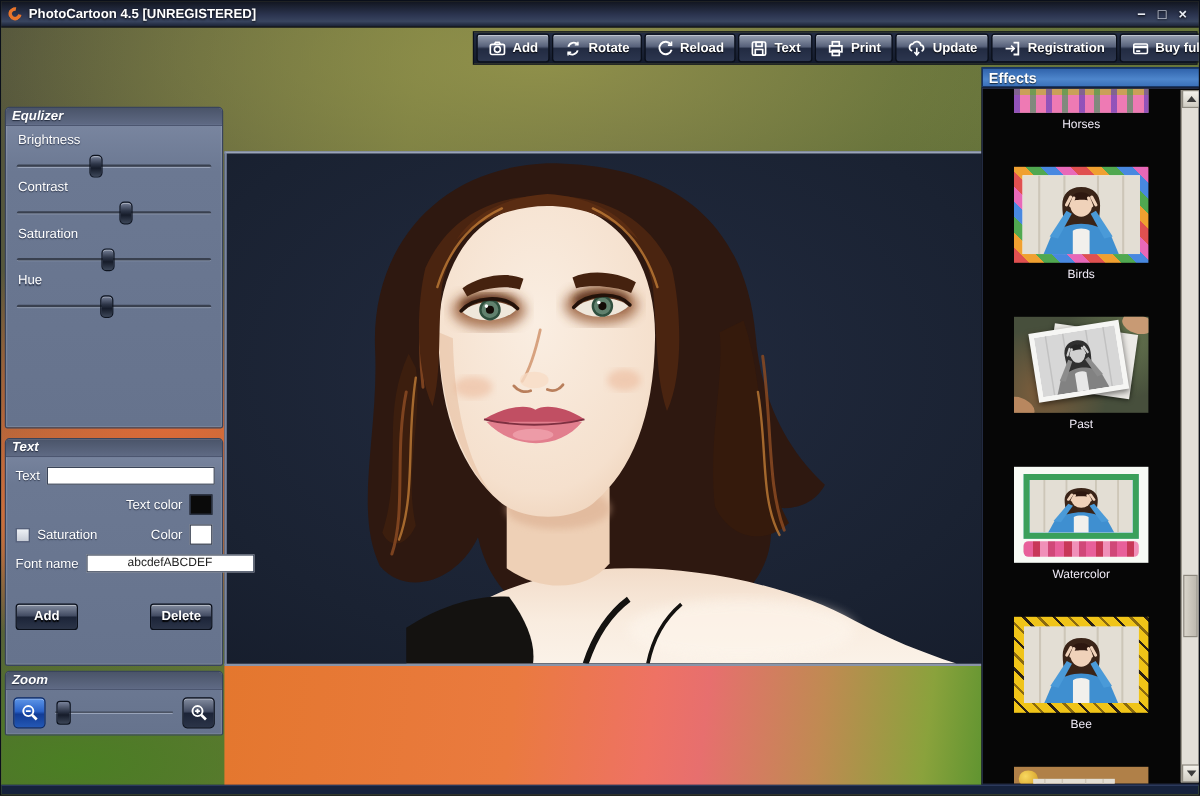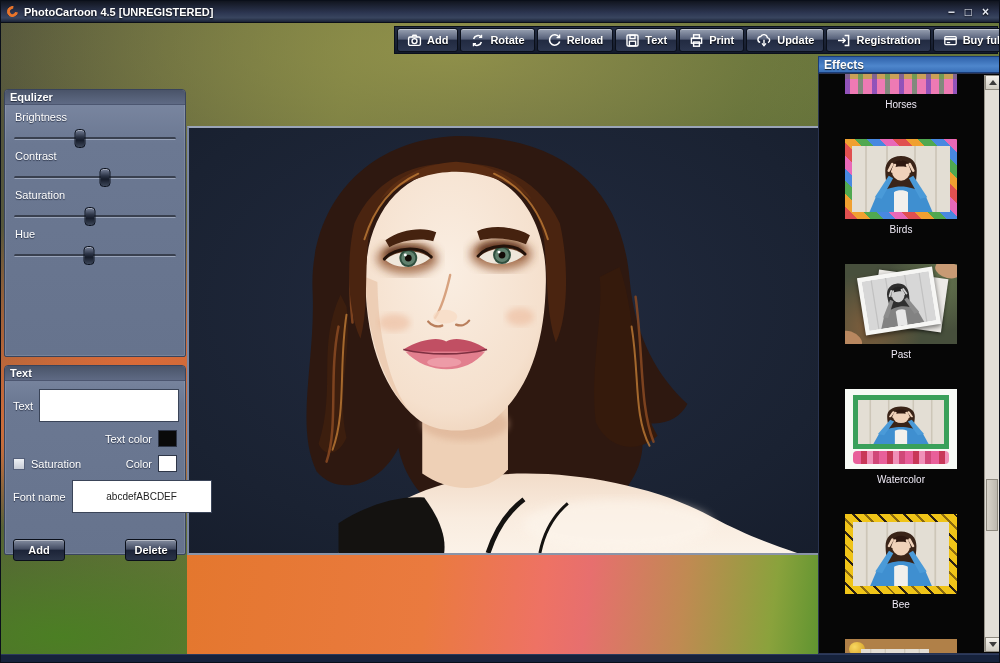--- a/index.html
+++ b/index.html
@@ -35,35 +35,35 @@
     border:1px solid #0a0f1a;border-radius:3px;box-shadow:inset 0 1px 0 rgba(255,255,255,.4);}
   .tbtn span.lbl{color:#fff;font-size:11px;font-weight:bold;text-shadow:0 1px 1px #000;white-space:nowrap;}
   .tbtn svg{flex:none;}
 
   
   .panel{position:absolute;left:3px;width:182px;z-index:40;
     background:linear-gradient(180deg,#7e8aa4 0%,#6b7892 20%,#66738d 100%);
     border:1px solid #39445c;border-radius:4px 4px 2px 2px;box-shadow:0 0 0 1px rgba(255,255,255,.12) inset;}
   .phead{height:15px;background:linear-gradient(180deg,#4a5469,#5f6a84);border-radius:3px 3px 0 0;
     border-bottom:1px solid #4c5670;display:flex;align-items:center;}
-  .phead span{color:#fff;font-size:11px;font-weight:bold;padding-left:5px;text-shadow:0 1px 1px #20283a;}
+  .phead span{color:#fff;font-size:11px;font-weight:bold;padding-left:5px;text-shadow:0 1px 1px #20283a;font-style:italic;}
   .p-eq{top:88px;height:268px;}
   .p-text{top:364px;height:190px;}
   .p-zoom{top:558px;height:54px;}
 
   .srow{margin:6px 0 0 0;}
   .slabel{color:#fff;font-size:11px;margin:2px 0 14px 10px;text-shadow:0 1px 1px #2a3348;}
   .strack{position:relative;height:3px;margin:0 9px 10px 9px;background:#39404f;border-bottom:1px solid #99a4ba;border-radius:2px;cursor:pointer;}
   .sthumb{position:absolute;top:-8px;width:11px;height:19px;transform:translateX(-50%);border-radius:4px;cursor:grab;
     background:linear-gradient(180deg,#78829a 0%,#2c3446 40%,#161c2a 60%,#3c4658 100%);
     border:1px solid #0e1420;box-shadow:inset 0 1px 0 rgba(255,255,255,.35);}
 
   .trow{display:flex;align-items:center;margin:8px 8px 0 8px;gap:6px;}
   .tlabel{color:#fff;font-size:11px;text-shadow:0 1px 1px #2a3348;white-space:nowrap;}
-  .tinput{flex:1;height:33px;border:1px solid #3a4458;background:#fff;font-size:10px;padding:0 3px;color:#222;}
+  .tinput{flex:1;height:15px;border:1px solid #3a4458;background:#fff;font-size:10px;padding:0 3px;color:#222;}
   .tinput.center{text-align:center;}
   .swatch{width:19px;height:17px;border:1px solid #2e3648;flex:none;cursor:pointer;}
   .spacer{flex:1;}
   .checkbox{width:12px;height:12px;background:linear-gradient(180deg,#eef1f5,#c7ccd6);border:1px solid #55607a;flex:none;cursor:pointer;}
   .btnrow{display:flex;justify-content:space-between;margin:26px 8px 0 8px;}
   .pbtn{width:52px;height:22px;border:1px solid #0a0f1a;border-radius:3px;cursor:pointer;
     background:linear-gradient(180deg,#848da0 0%,#444d64 45%,#1c2438 52%,#2b3448 100%);
     color:#fff;font-size:11px;font-weight:bold;text-shadow:0 1px 1px #000;box-shadow:inset 0 1px 0 rgba(255,255,255,.4);}
 
   .zoomrow{display:flex;align-items:center;gap:8px;margin:6px 6px 0 6px;}
@@ -365,20 +365,44 @@
     <div class="trow">
       <span class="tlabel">Font name</span>
       <input class="tinput center" value="abcdefABCDEF" style="">
     </div>
     <div class="btnrow">
       <button class="pbtn">Add</button>
       <button class="pbtn">Delete</button>
     </div>
   </div>
 
+  <div class="panel p-zoom">
+    <div class="phead">
+        <span>Zoom</span>
+      </div>
+    <div class="zoomrow">
+      <div class="zbtn active">
+        <svg width="16" height="16" viewBox="0 0 16 16" fill="none" stroke="#fff" stroke-width="1.6">
+            <circle cx="6.6" cy="6.6" r="4.2"></circle>
+            <path d="M9.8 9.8 L13.6 13.6" stroke-width="2.2"></path>
+            <path d="M4.6 6.6 h4"></path>
+          </svg>
+      </div>
+      <div class="ztrack">
+          <div class="zthumb" style="left: 7%;"></div>
+        </div>
+      <div class="zbtn">
+        <svg width="16" height="16" viewBox="0 0 16 16" fill="none" stroke="#fff" stroke-width="1.6">
+            <circle cx="6.6" cy="6.6" r="4.2"></circle>
+            <path d="M9.8 9.8 L13.6 13.6" stroke-width="2.2"></path>
+            <path d="M4.6 6.6 h4 M6.6 4.6 v4"></path>
+          </svg>
+      </div>
+    </div>
+  </div>
 
   <div class="fxpanel">
     <div class="fxhead">
         <span>Effects</span>
       </div>
     <div class="fxbody">
       <div class="fxlist">
 
         <div class="fxitem">
           <div class="thumb fx-horses"></div>

